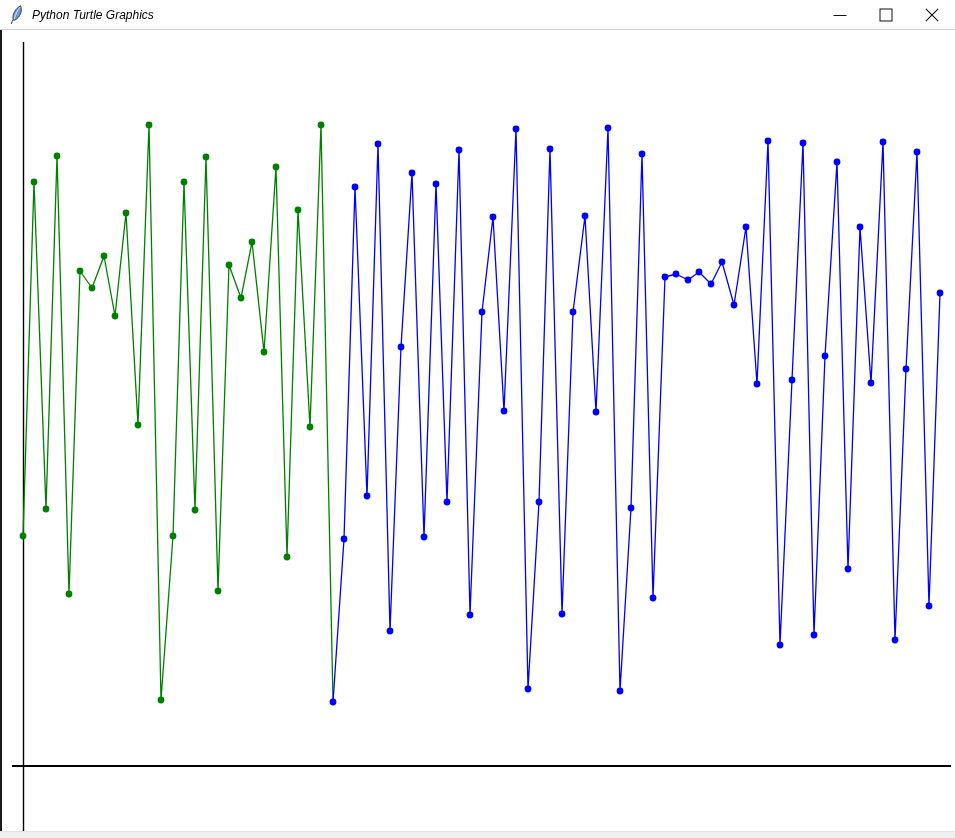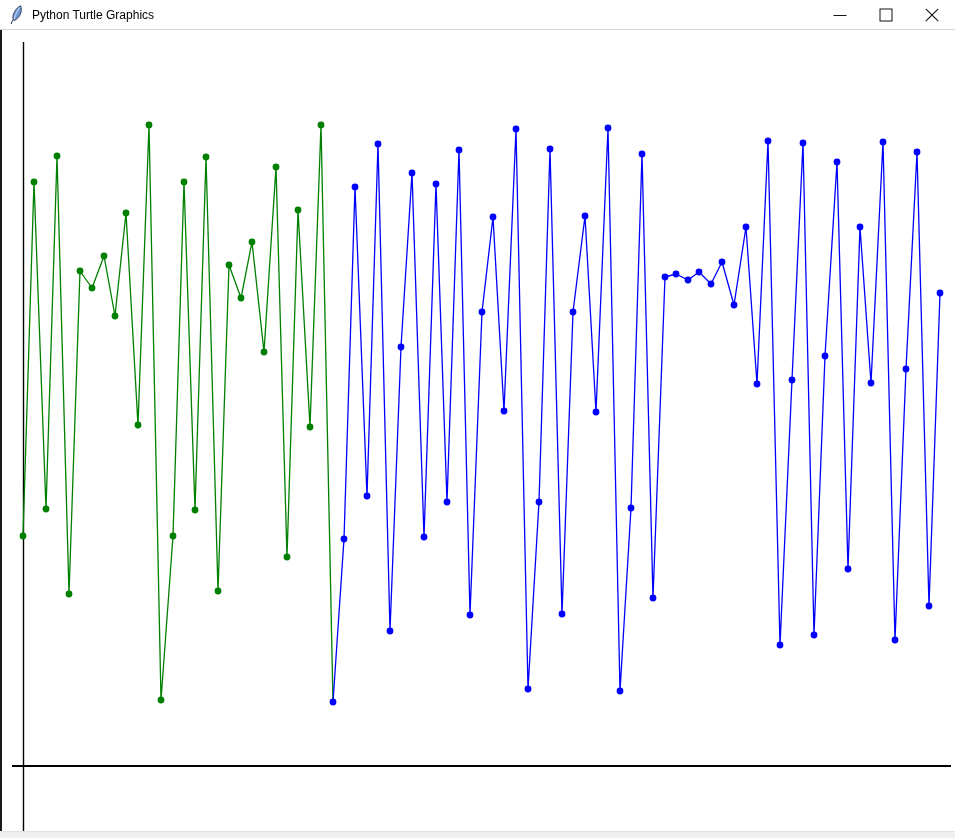--- a/index.html
+++ b/index.html
@@ -9,20 +9,21 @@
     height: 838px;
     overflow: hidden;
     font-family: "Liberation Sans", sans-serif;
     background: #ffffff;
   }
   .window {
     position: relative;
     width: 955px;
     height: 838px;
     background: #ffffff;
+    font-style: italic;
   }
   #plot {
     position: absolute;
     left: 0;
     top: 0;
     z-index: 0;
   }
   .titlebar {
     position: absolute;
     top: 0;

